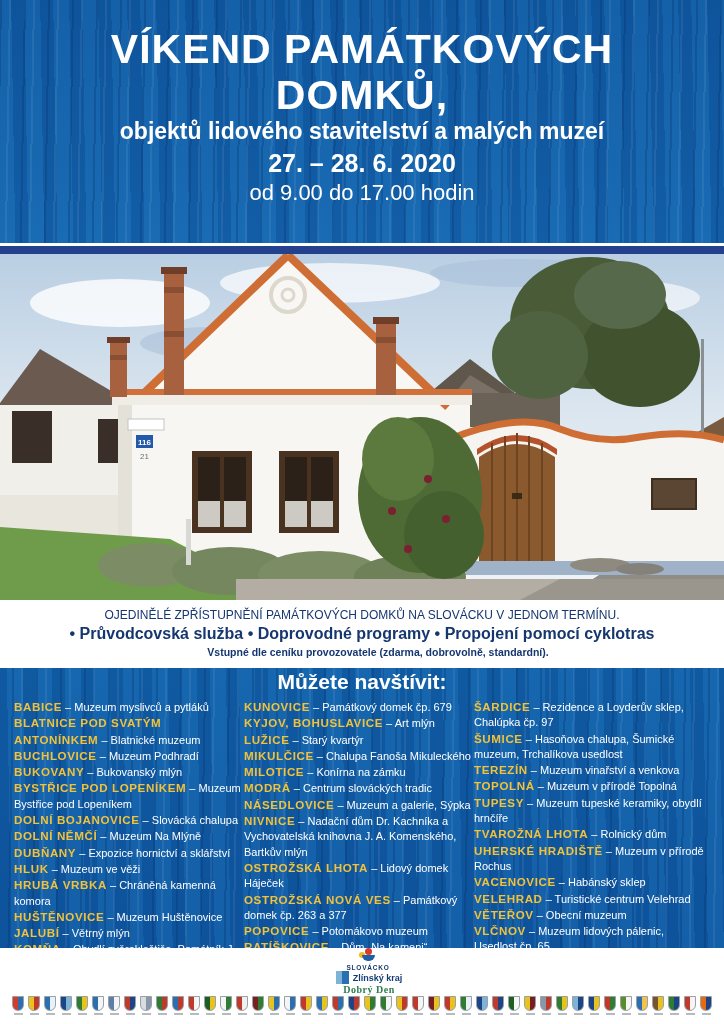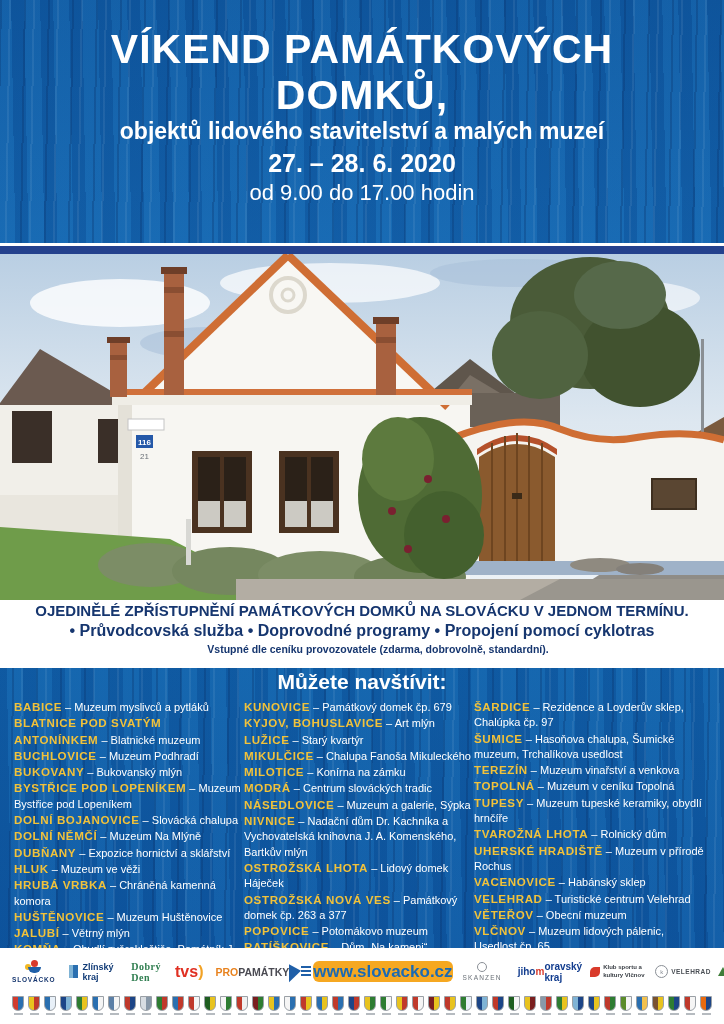--- a/index.html
+++ b/index.html
@@ -15,32 +15,32 @@
   .hdr{position:absolute;top:0;left:0;width:724px;text-align:center;color:#fff;}
   .hdr .t1{margin-top:26px;font-size:41px;font-weight:800;letter-spacing:1px;line-height:1.15;}
   .hdr .t2{font-size:41px;font-weight:800;letter-spacing:1px;line-height:1.1;}
   .hdr .sub{font-size:23px;font-weight:700;}
   .hdr .date{margin-top:4px;font-size:25px;font-weight:800;}
   .hdr .time{margin-top:2px;font-size:22px;font-weight:500;}
   
   .photo{position:absolute;top:243px;left:0;width:588px;height:357px;}
   
   .info{position:absolute;top:600px;left:0;width:724px;height:68px;background:#ffffff;text-align:center;color:#16366f;}
-  .info .l1{margin-top:2px;font-size:15px;font-weight:700;}
+  .info .l1{margin-top:8px;font-size:12px;font-weight:400;}
   .info .l2{margin-top:3px;font-size:16px;font-weight:800;}
   .info .l3{margin-top:3px;font-size:10.5px;font-weight:600;padding-left:32px;}
   
   .visit-h{position:absolute;top:670px;left:0;width:724px;text-align:center;color:#ffffff;font-size:21px;font-weight:800;}
   .cols{position:absolute;top:699px;left:14px;width:700px;height:248px;display:flex;gap:0;}
   .col{width:230px;}
   .entry{font-size:11px;line-height:15.3px;color:#ffffff;}
   .place{color:#f2c23a;font-weight:800;letter-spacing:.6px;font-size:11.6px;}
   .desc{color:#ffffff;font-weight:500;}
   
-  .foot{position:absolute;top:948px;left:0;width:724px;height:47px;background:#ffffff;display:flex;align-items:center;}
+  .foot{position:absolute;top:948px;left:0;width:724px;height:47px;background:#ffffff;display:flex;align-items:center;flex-direction:column;}
   .lg{display:flex;align-items:center;justify-content:center;}
   .slov{flex-direction:column;margin-left:12px;width:52px;}
   .slov .art{width:20px;height:14px;position:relative;}
   .slov .art .b1{position:absolute;left:7px;top:0;width:7px;height:7px;background:#d93a2b;border-radius:50%;}
   .slov .art .b2{position:absolute;left:1px;top:4px;width:6px;height:6px;background:#f2b824;border-radius:50%;}
   .slov .art .b3{position:absolute;left:4px;top:7px;width:13px;height:6px;background:#1f5fa8;border-radius:0 0 8px 8px;}
   .slov .txt{font-size:6.5px;font-weight:800;color:#16366f;letter-spacing:.8px;margin-top:2px;}
   .zlin{margin-left:14px;}
   .zlin .sq{width:13px;height:13px;margin-right:4px;background:
     linear-gradient(90deg,#7fb3d5 50%,#2a6fb0 50%);}
@@ -258,21 +258,21 @@
         <div class="entry"><span class="place">POPOVICE</span><span class="desc"> – Potomákovo muzeum</span></div>
         <div class="entry"><span class="place">RATÍŠKOVICE</span><span class="desc"> – Dům „Na kameni“</span></div>
         <div class="entry"><span class="place">STARÝ PODDVOROV</span><span class="desc"> – Větrný mlýn</span></div>
         <div class="entry"><span class="place">STUPAVA</span><span class="desc"> – Muzeum sklářství</span></div>
         <div class="entry"><span class="place">ŠANOV</span><span class="desc"> – Muzeum „Letecká bitva 29. 8. 1994“</span></div>
       </div>
     <div class="col" id="col2">
         <div class="entry"><span class="place">ŠARDICE</span><span class="desc"> – Rezidence a Loyderův sklep, Chalúpka čp. 97</span></div>
         <div class="entry"><span class="place">ŠUMICE</span><span class="desc"> – Hasoňova chalupa, Šumické muzeum, Trchalíkova usedlost</span></div>
         <div class="entry"><span class="place">TEREZÍN</span><span class="desc"> – Muzeum vinařství a venkova</span></div>
-        <div class="entry"><span class="place">TOPOLNÁ</span><span class="desc"> – Muzeum v ceníku Topolná</span></div>
+        <div class="entry"><span class="place">TOPOLNÁ</span><span class="desc"> – Muzeum v přírodě Topolná</span></div>
         <div class="entry"><span class="place">TUPESY</span><span class="desc"> – Muzeum tupeské keramiky, obydlí hrnčíře</span></div>
         <div class="entry"><span class="place">TVAROŽNÁ LHOTA</span><span class="desc"> – Rolnický dům</span></div>
         <div class="entry"><span class="place">UHERSKÉ HRADIŠTĚ</span><span class="desc"> – Muzeum v přírodě Rochus</span></div>
         <div class="entry"><span class="place">VACENOVICE</span><span class="desc"> – Habánský sklep</span></div>
         <div class="entry"><span class="place">VELEHRAD</span><span class="desc"> – Turistické centrum Velehrad</span></div>
         <div class="entry"><span class="place">VĚTEŘOV</span><span class="desc"> – Obecní muzeum</span></div>
         <div class="entry"><span class="place">VLČNOV</span><span class="desc"> – Muzeum lidových pálenic, Usedlost čp. 65</span></div>
         <div class="entry"><span class="place">VYŠKOVEC</span><span class="desc"> – Statek Ve Vlčí</span></div>
         <div class="entry"><span class="place">ZLÁMANEC</span><span class="desc"> – Talašova usedlost</span></div>
         <div class="entry"><span class="place">ŽAROŠICE</span><span class="desc"> – Muzeum obce</span></div>

